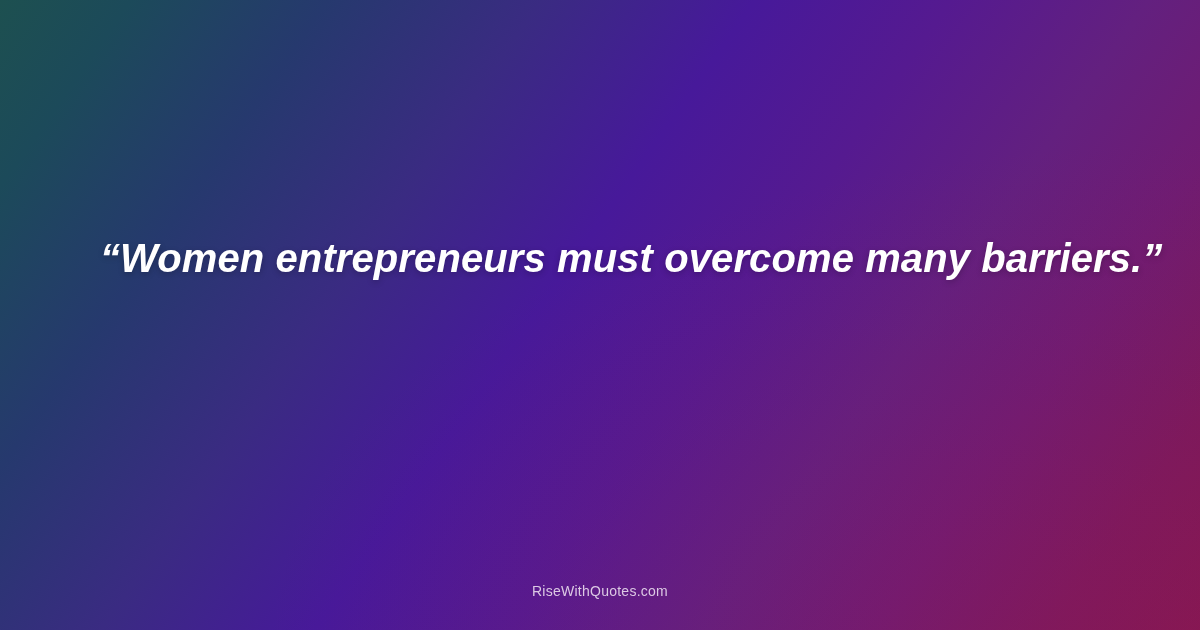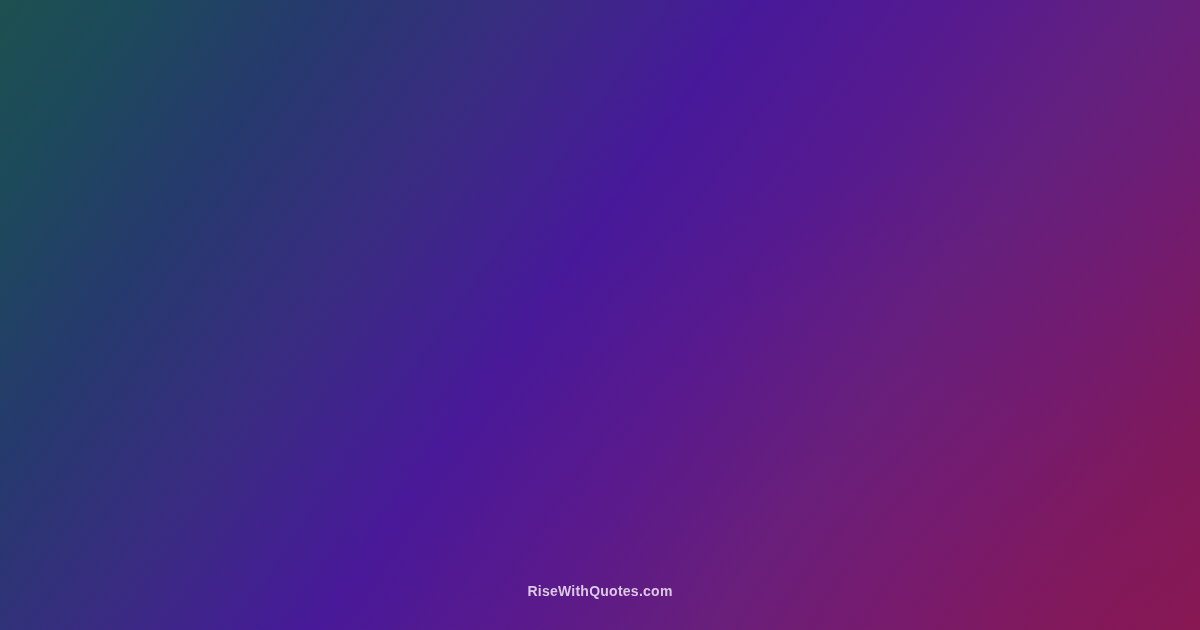--- a/index.html
+++ b/index.html
@@ -96,31 +96,32 @@
     position: absolute;
     top: 582px;
     left: 0;
     right: 0;
     margin: 0 auto;
     width: 600px;
     text-align: center;
     color: #dcc9e4;
     font-size: 14px;
     line-height: 19px;
-    font-weight: 700;
+    font-weight: 400;
     letter-spacing: 0.25px;
   }
 </style>
 </head>
 <body>
 
 <div class="quote-card">
 
   <div class="glow-overlay"></div>
 
   <div class="content">
 
+    <div class="quote-text">“Women entrepreneurs must overcome many barriers.”</div>
 
 
     <div class="site-footer">RiseWithQuotes.com</div>
 
   </div>
 </div>
 
 </body></html>

